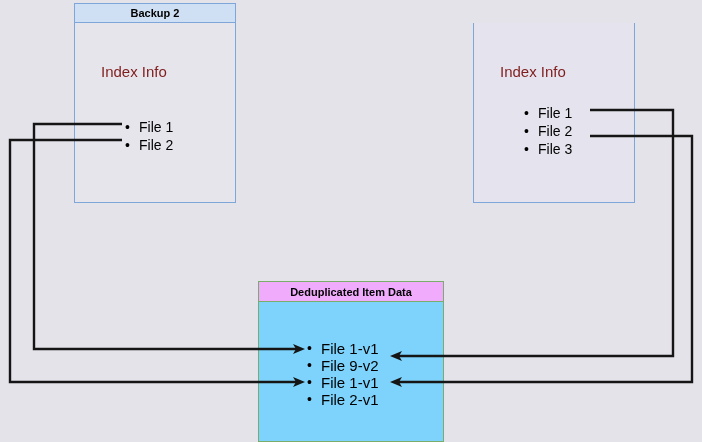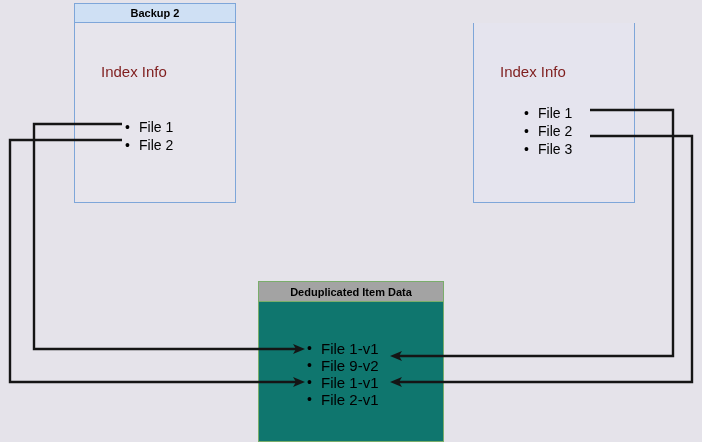--- a/index.html
+++ b/index.html
@@ -106,29 +106,29 @@
     line-height: 16px;
   }
   
   #dedup {
     left: 258px;
     top: 281px;
     width: 186px;
     height: 161px;
   }
   #dedup .title {
-    background: #a3a3a3;
+    background: #f0abfc;
     border: 1px solid #7aad6b;
     height: 21px;
     line-height: 20px;
   }
   #dedup .body {
     top: 21px;
     height: 140px;
-    background: #0f766e;
+    background: #7dd3fc;
     border: 1px solid #7aad6b;
     border-top: none;
   }
   #dedup .file-list {
     left: 48px;
     top: 38px;
   }
   #dedup .file-list li {
     font-size: 15px;
     line-height: 17px;

